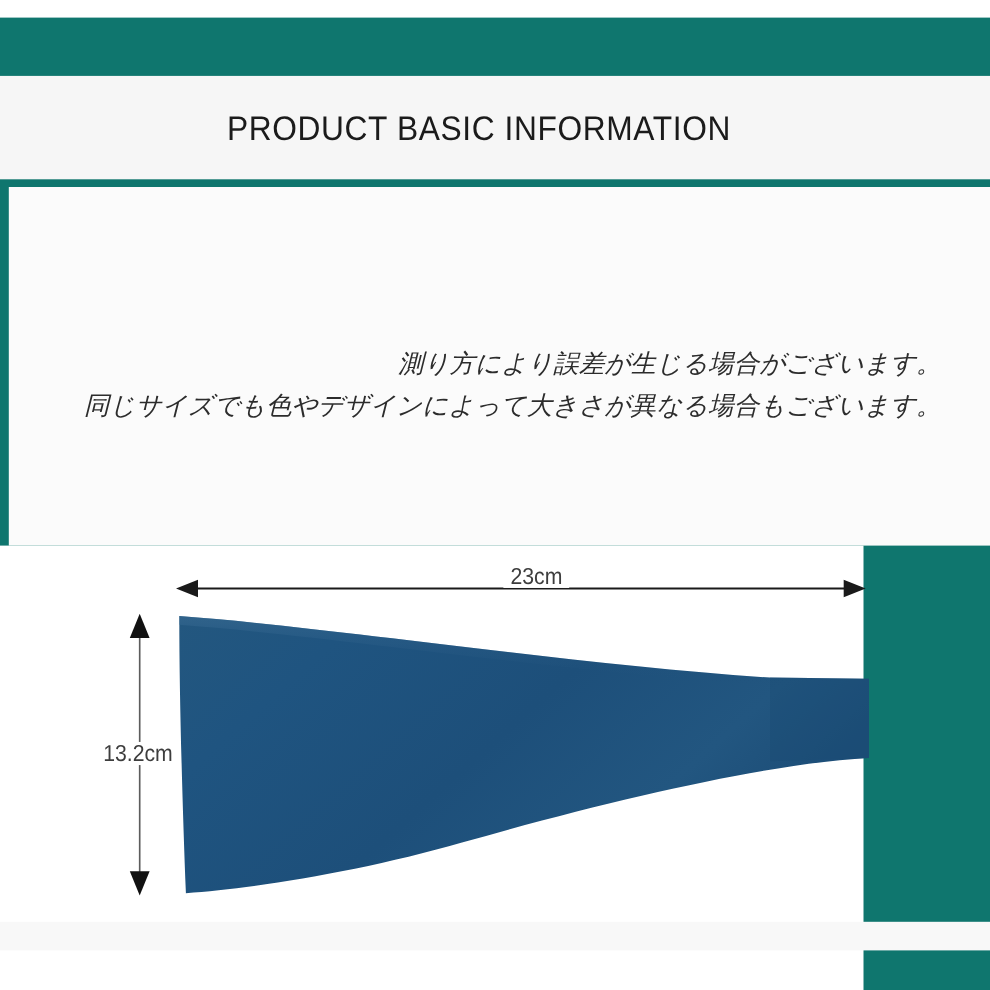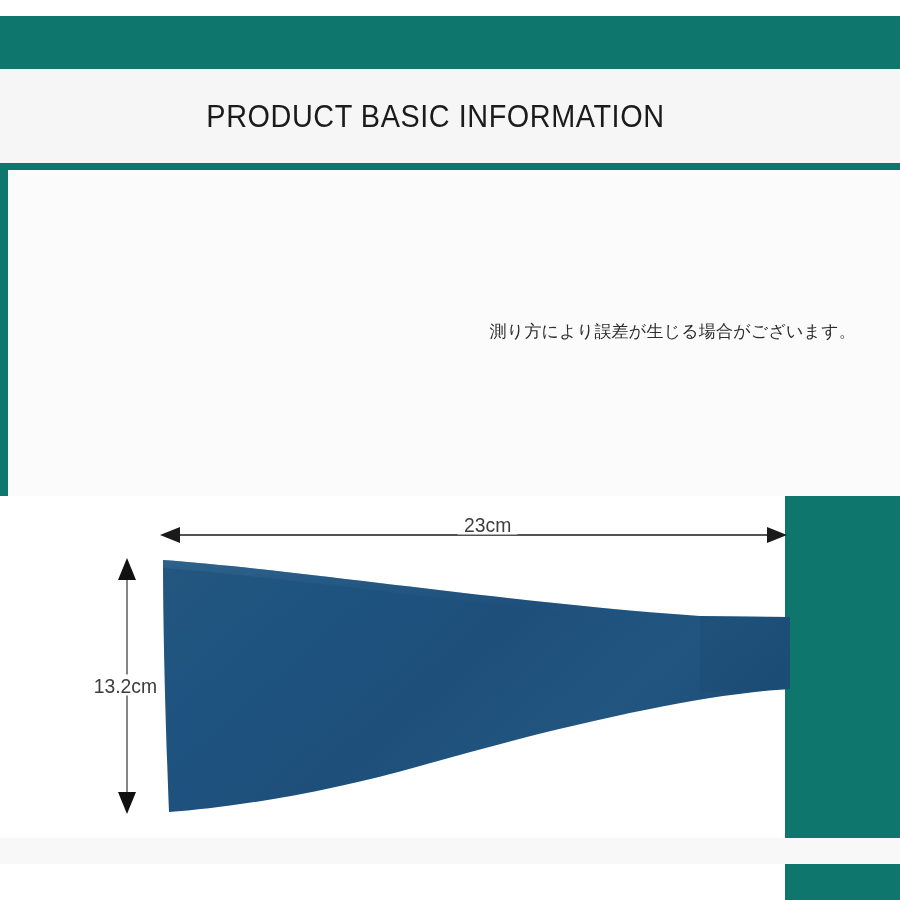--- a/index.html
+++ b/index.html
@@ -56,25 +56,26 @@
     background: #fbfbfb;
   }
   .notes-block {
     position: absolute;
     left: 48px;
     top: 142px;
     width: 800px;
   }
   .note-line {
     font-family: "DejaVu Sans", "Liberation Sans", sans-serif;
-    font-size: 17px;
+    font-size: 23px;
     line-height: 38px;
     color: #2c2c2c;
     letter-spacing: 0.2px;
     white-space: nowrap;
+    font-style: italic;
   }
 
   
   .diagram {
     position: absolute;
     left: 0;
     top: 480px;
     width: 785px;
     height: 420px;
     background: #ffffff;
@@ -124,20 +125,21 @@
 
 <div class="page">
 
   <div class="header-band">
     <div class="header-title">PRODUCT BASIC INFORMATION</div>
   </div>
 
   <div class="notes-panel">
     <div class="notes-block">
       <div class="note-line">測り方により誤差が生じる場合がございます。</div>
+      <div class="note-line">同じサイズでも色やデザインによって大きさが異なる場合もございます。</div>
     </div>
   </div>
 
   <div class="diagram">
 
     <svg width="900" height="420" viewBox="0 0 900 420">
 
       <defs>
         <linearGradient id="bandShade" x1="0" y1="0" x2="1" y2="0.45">
           <stop offset="0%" stop-color="#23577f"></stop>

